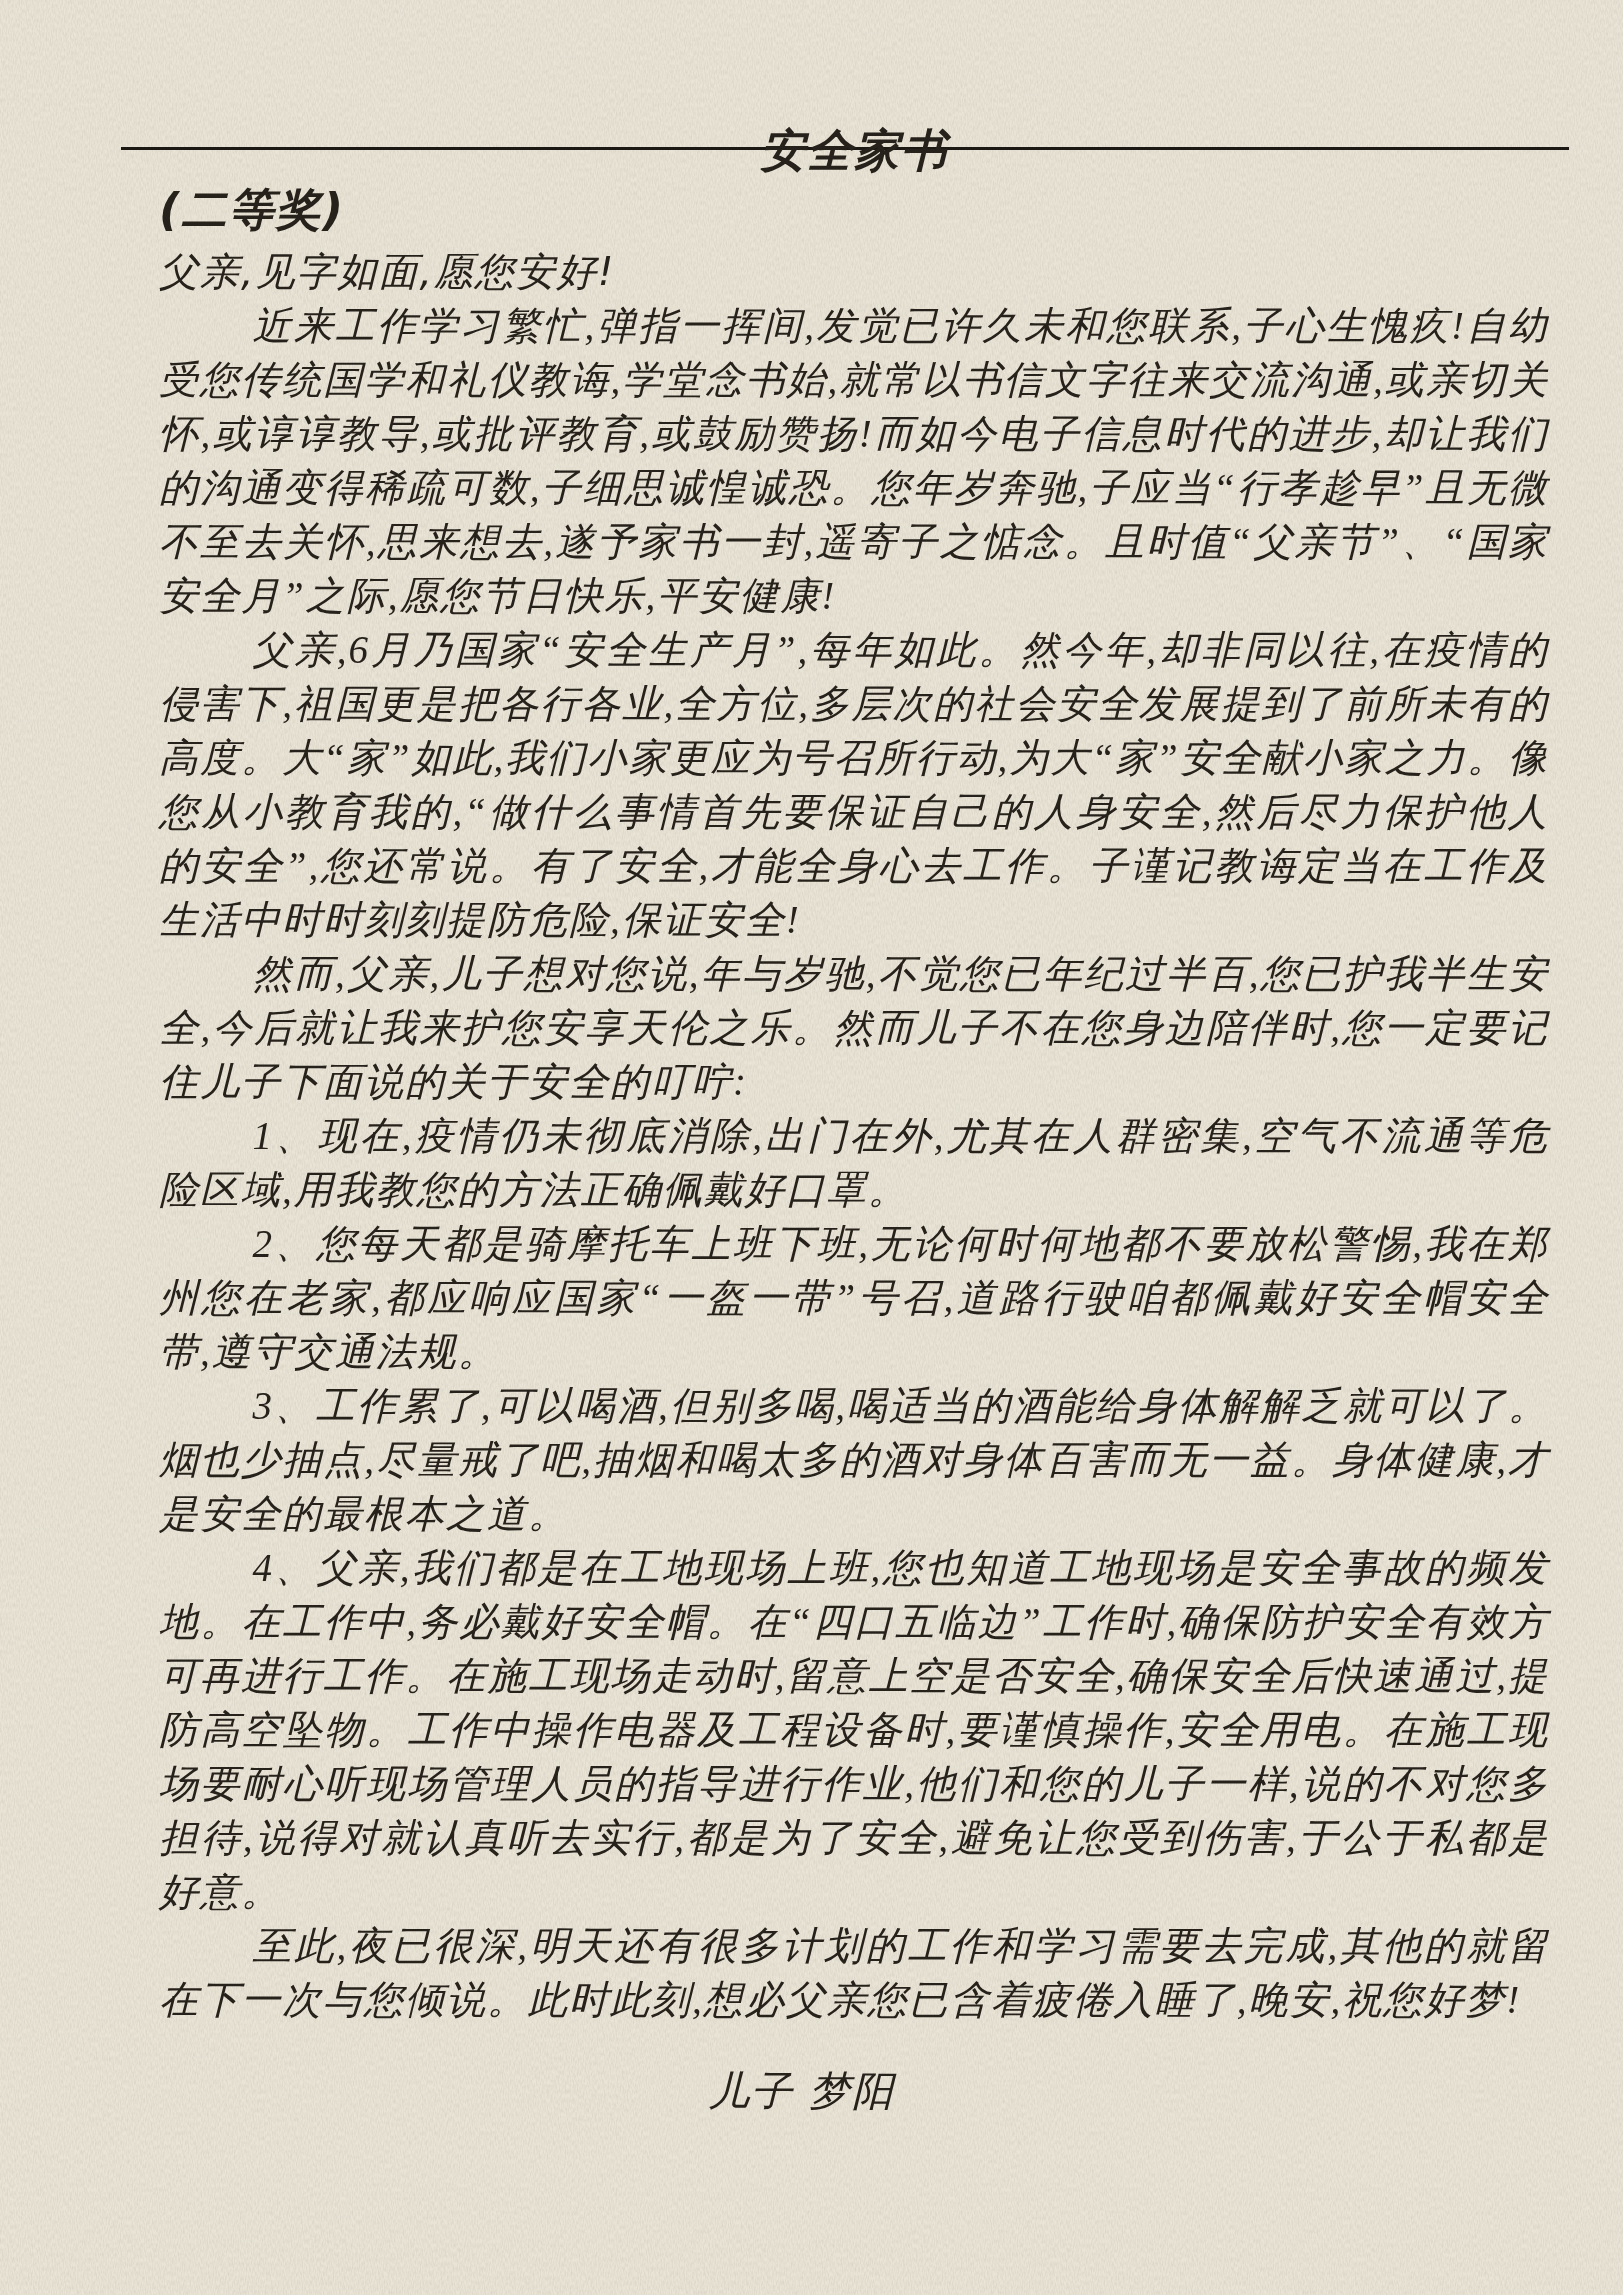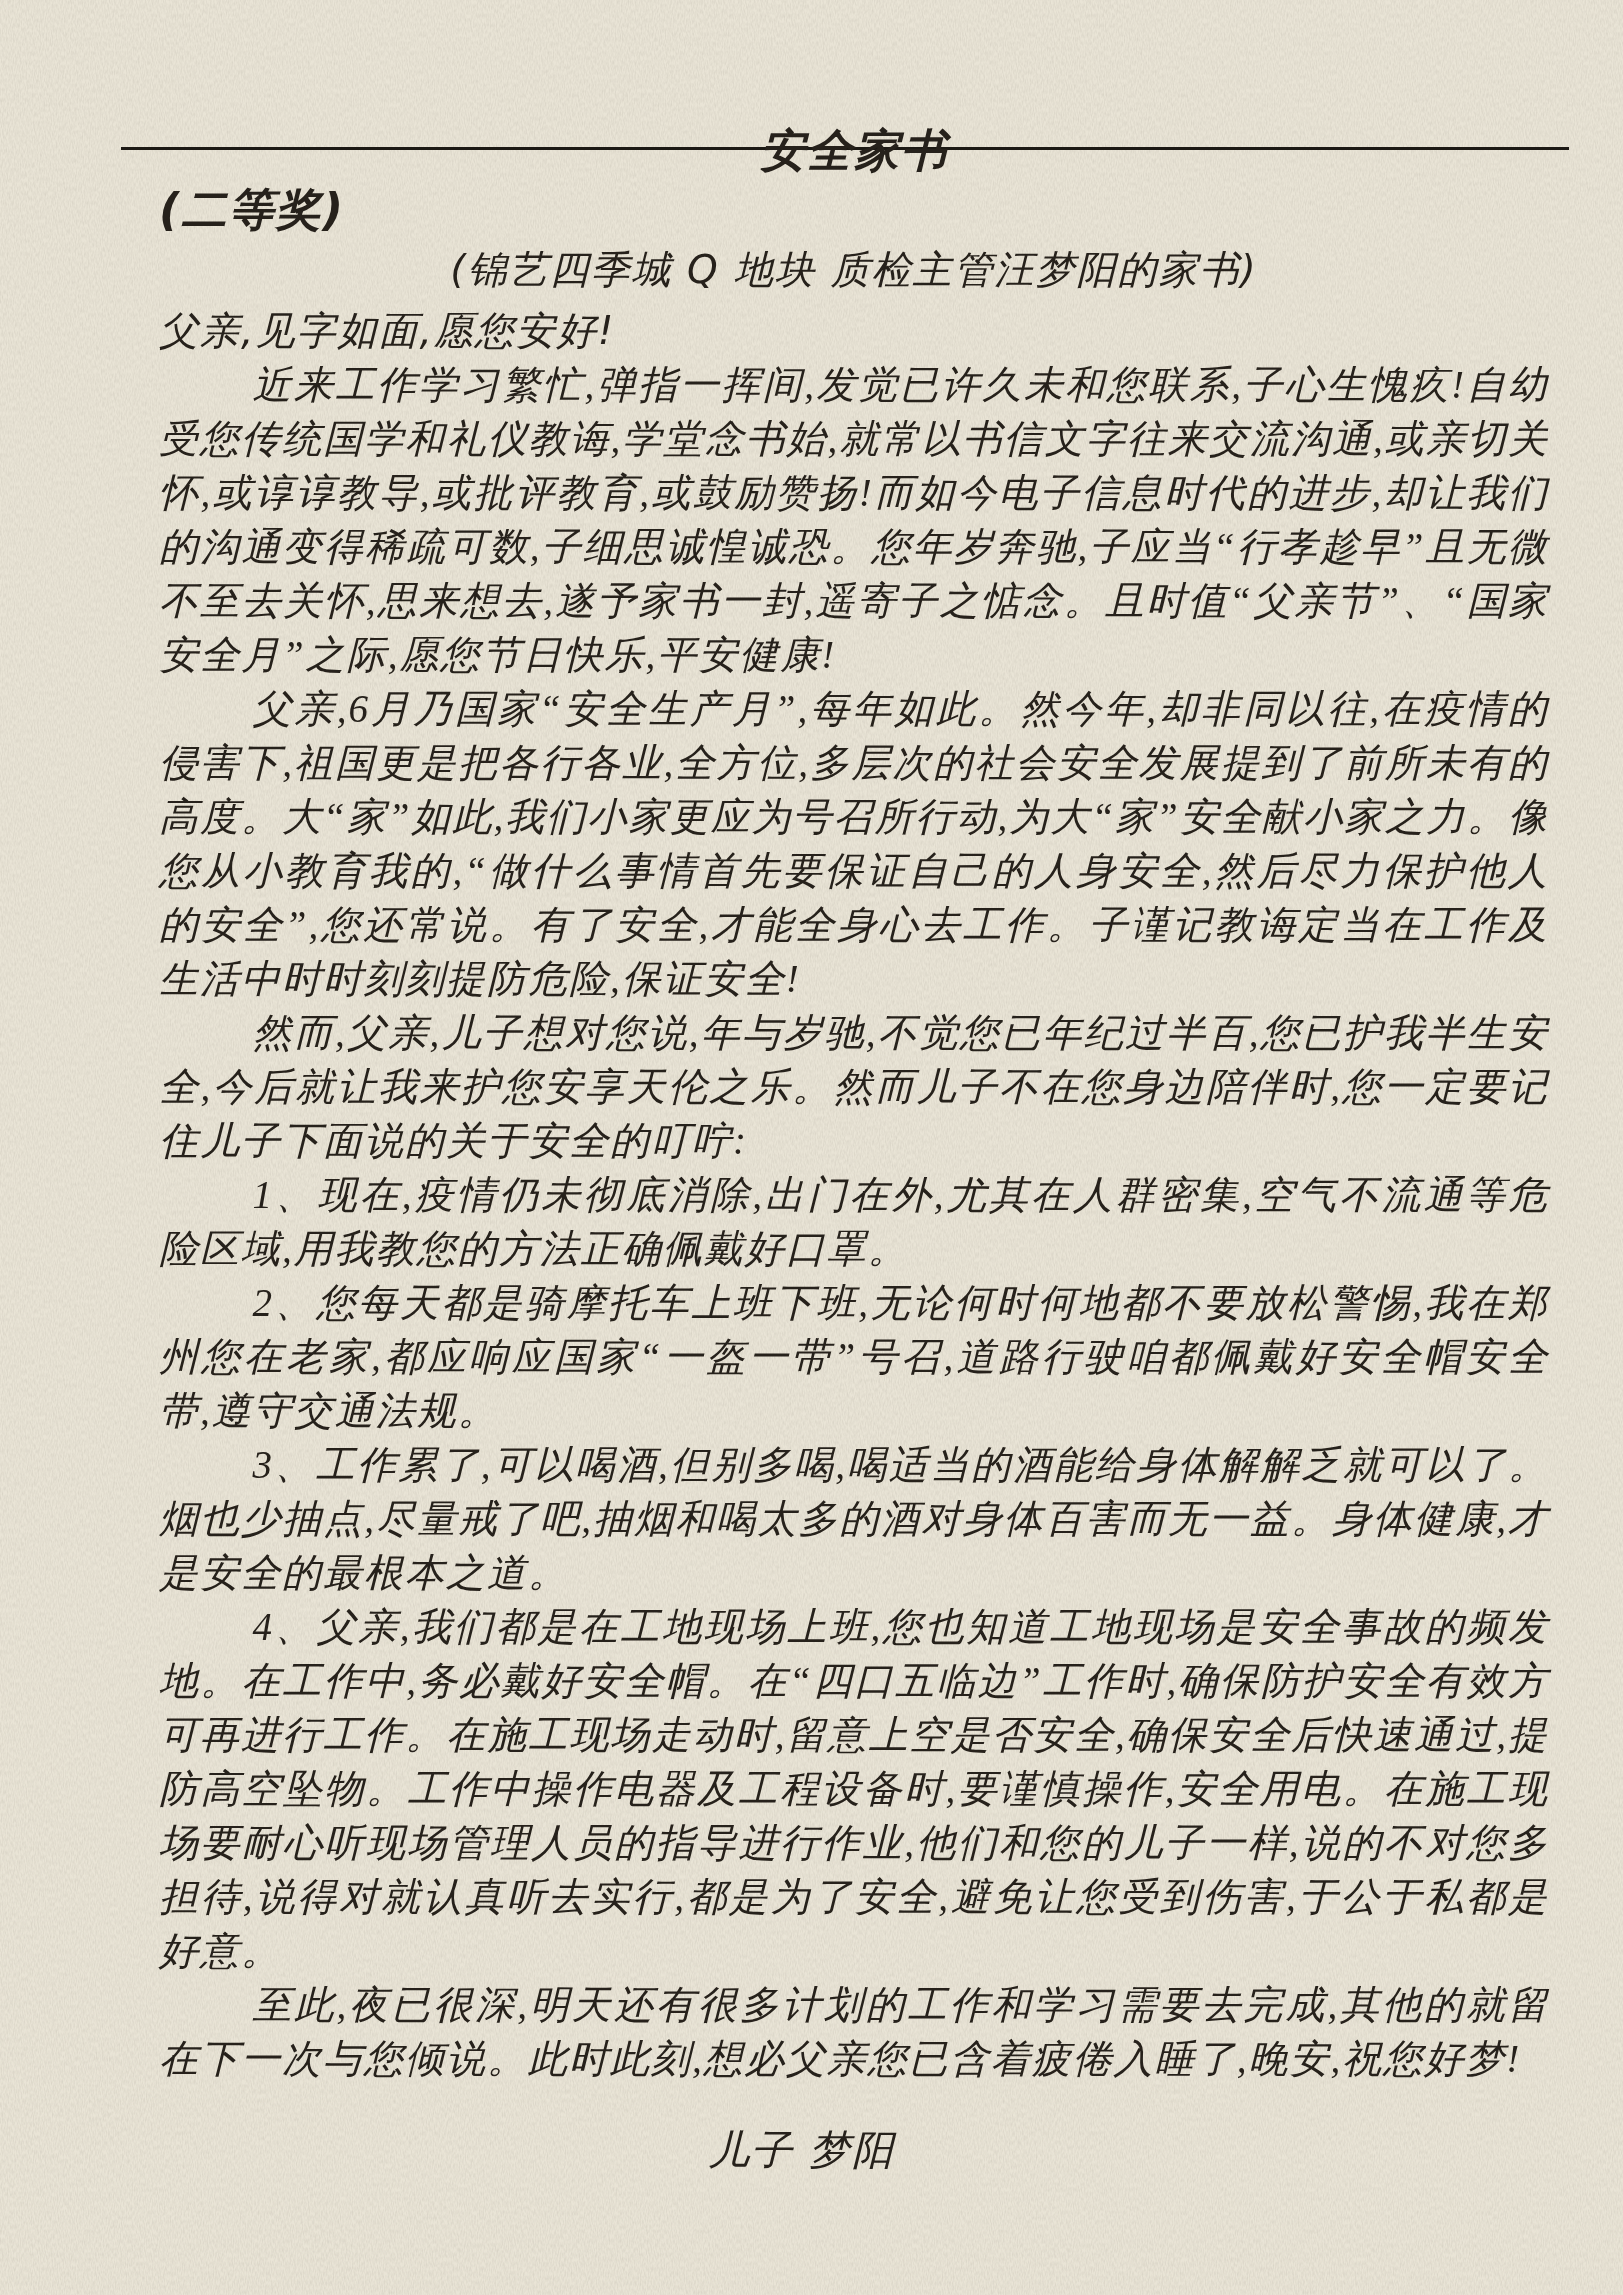--- a/index.html
+++ b/index.html
@@ -101,21 +101,20 @@
   </svg>
 
   <div class="top-rule"></div>
 
   <div class="content">
 
     <div class="title-line">安全家书</div>
 
     <div class="award-line">(二等奖)</div>
 
-    <div class="byline-line">(锦艺四季城 Q 地块  质检主管汪梦阳的家书)</div>
 
     <div class="salutation">父亲,见字如面,愿您安好!</div>
 
     <p class="body-paragraph">近来工作学习繁忙,弹指一挥间,发觉已许久未和您联系,子心生愧疚!自幼受您传统国学和礼仪教诲,学堂念书始,就常以书信文字往来交流沟通,或亲切关怀,或谆谆教导,或批评教育,或鼓励赞扬!而如今电子信息时代的进步,却让我们的沟通变得稀疏可数,子细思诚惶诚恐。您年岁奔驰,子应当“行孝趁早”且无微不至去关怀,思来想去,遂予家书一封,遥寄子之惦念。且时值“父亲节”、“国家安全月”之际,愿您节日快乐,平安健康!</p>
     <p class="body-paragraph">父亲,6月乃国家“安全生产月”,每年如此。然今年,却非同以往,在疫情的侵害下,祖国更是把各行各业,全方位,多层次的社会安全发展提到了前所未有的高度。大“家”如此,我们小家更应为号召所行动,为大“家”安全献小家之力。像您从小教育我的,“做什么事情首先要保证自己的人身安全,然后尽力保护他人的安全”,您还常说。有了安全,才能全身心去工作。子谨记教诲定当在工作及生活中时时刻刻提防危险,保证安全!</p>
     <p class="body-paragraph">然而,父亲,儿子想对您说,年与岁驰,不觉您已年纪过半百,您已护我半生安全,今后就让我来护您安享天伦之乐。然而儿子不在您身边陪伴时,您一定要记住儿子下面说的关于安全的叮咛:</p>
     <p class="body-paragraph">1、现在,疫情仍未彻底消除,出门在外,尤其在人群密集,空气不流通等危险区域,用我教您的方法正确佩戴好口罩。</p>
     <p class="body-paragraph">2、您每天都是骑摩托车上班下班,无论何时何地都不要放松警惕,我在郑州您在老家,都应响应国家“一盔一带”号召,道路行驶咱都佩戴好安全帽安全带,遵守交通法规。</p>
     <p class="body-paragraph">3、工作累了,可以喝酒,但别多喝,喝适当的酒能给身体解解乏就可以了。烟也少抽点,尽量戒了吧,抽烟和喝太多的酒对身体百害而无一益。身体健康,才是安全的最根本之道。</p>
     <p class="body-paragraph">4、父亲,我们都是在工地现场上班,您也知道工地现场是安全事故的频发地。在工作中,务必戴好安全帽。在“四口五临边”工作时,确保防护安全有效方可再进行工作。在施工现场走动时,留意上空是否安全,确保安全后快速通过,提防高空坠物。工作中操作电器及工程设备时,要谨慎操作,安全用电。在施工现场要耐心听现场管理人员的指导进行作业,他们和您的儿子一样,说的不对您多担待,说得对就认真听去实行,都是为了安全,避免让您受到伤害,于公于私都是好意。</p>

